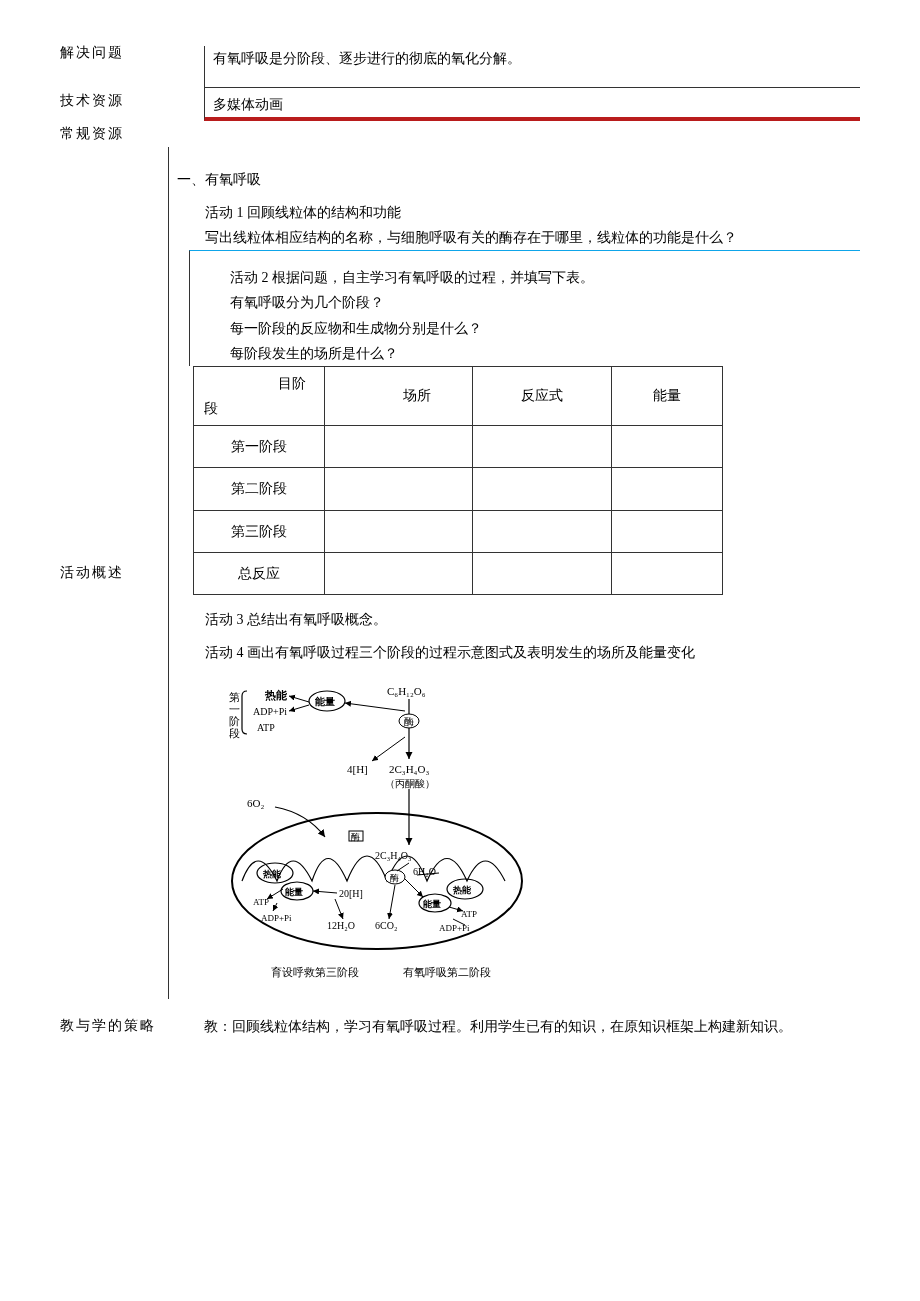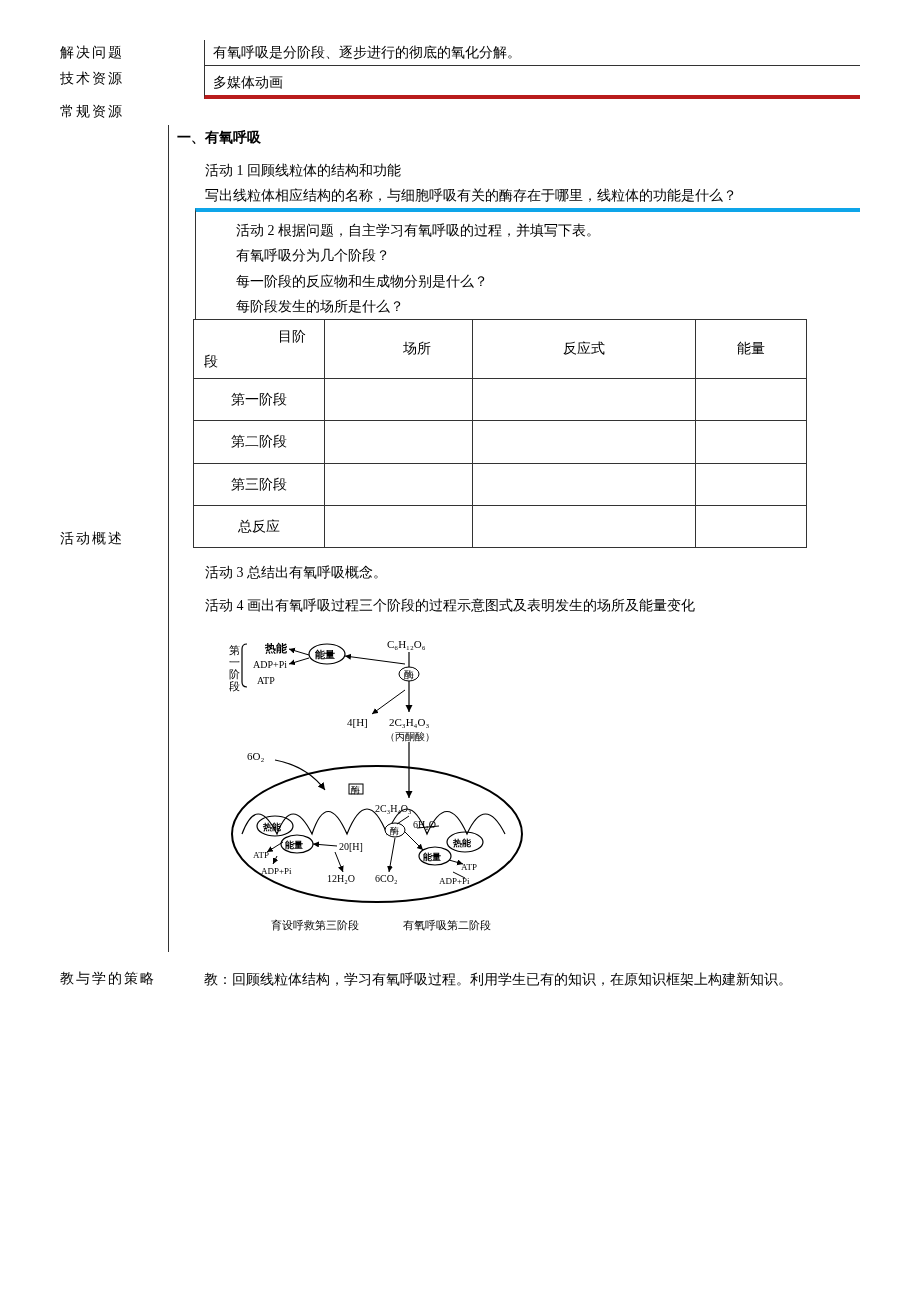--- a/index.html
+++ b/index.html
@@ -23,20 +23,22 @@
       letter-spacing: 2px;
       padding-right: 8px;
     }
     .content-col {
       flex: 1;
       border-left: 1px solid #333;
       padding-left: 8px;
     }
     .top-row .content-col {
       border-bottom: 1px solid #333;
+      padding-bottom: 16px;
+      margin-top: 6px;
     }
     .tech-row .content-col {
       border-bottom: 4px solid #b91c1c;
       padding-top: 4px;
     }
     .res-row .content-col {
       padding-top: 4px;
       padding-bottom: 4px;
     }
     .activity-row {
@@ -46,36 +48,35 @@
     .activity-row .label-col {
       display: flex;
       align-items: center;
       height: auto;
     }
     .activity-row .content-col {
       border-left: 1px solid #333;
       padding-left: 8px;
     }
     .section-title {
-      margin-top: 0;
+      margin-top: 20px;
       margin-bottom: 8px;
-      font-weight: bold;
     }
     .indent {
       text-indent: 2em;
     }
     .inner-box {
       border-left: 1px solid #333;
-      border-top: 4px solid #0ea5e9;
-      margin-left: 18px;
-      padding: 6px 12px 0 12px;
+      border-top: 1px solid #0ea5e9;
+      margin-left: 12px;
+      padding: 14px 12px 0 12px;
     }
     table.stages {
       border-collapse: collapse;
-      width: 614px;
+      width: 530px;
       margin-left: 16px;
       margin-top: 0;
     }
     table.stages th, table.stages td {
       border: 1px solid #333;
       padding: 8px 10px;
       text-align: center;
       font-weight: normal;
     }
     table.stages td.header-cell {

